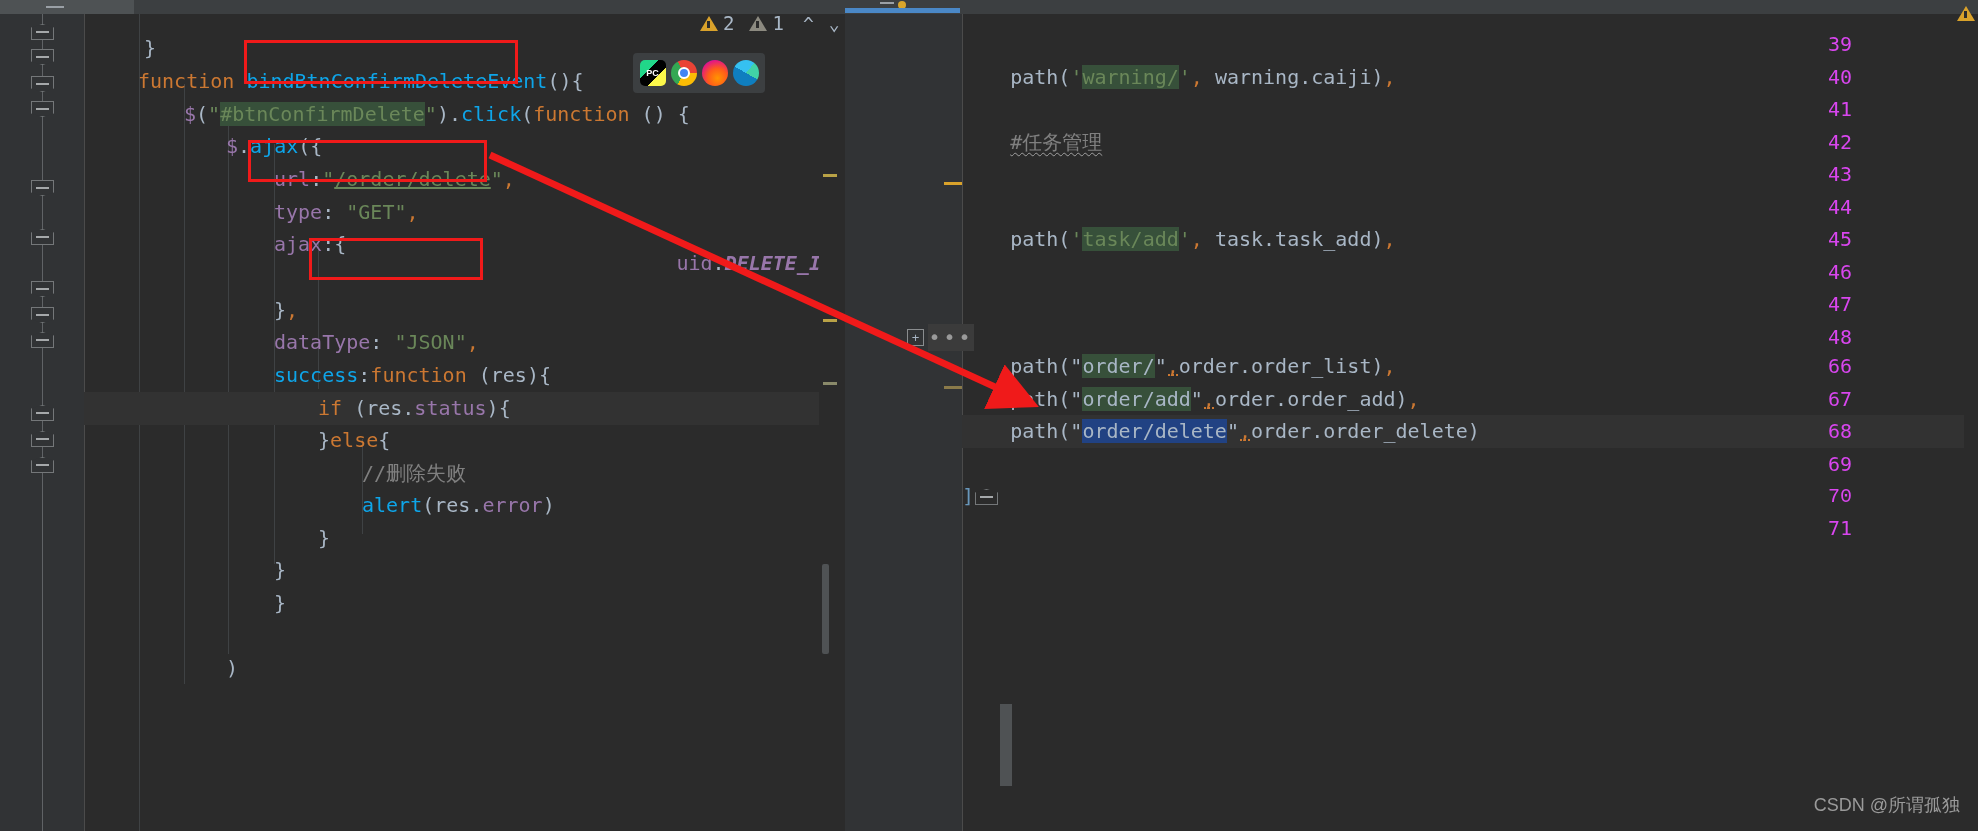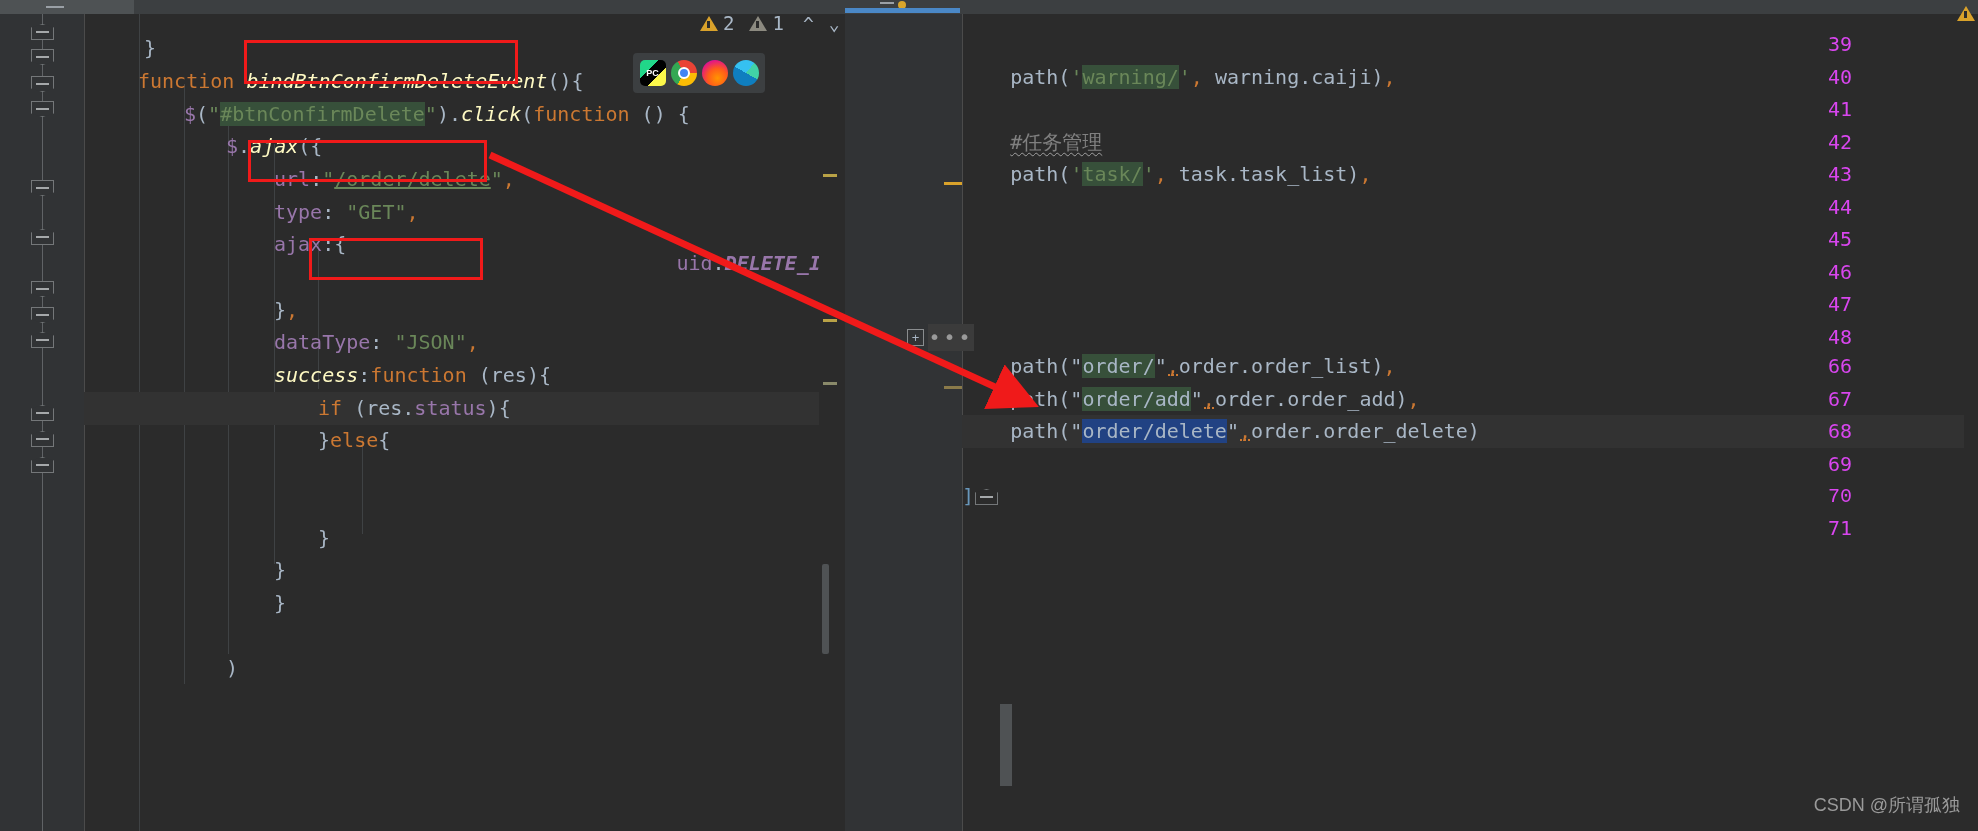--- a/index.html
+++ b/index.html
@@ -37,21 +37,21 @@
   .lguide { position:absolute; width:1px; background:#3f4244; }
   .lrow {
     position:absolute; left:0; width:749px; height:33px;
     font-size:20px; line-height:33px; color:#a9b7c6;
     white-space:pre;
   }
   .lrow.hl { background:#323232; }
 
   
   .kw   { color:#cc7832; }      
-  .fn   { color:#fef9c3;font-style:italic; }      
+  .fn   { color:#0ea5e9; }      
   .str  { color:#6a8759; }      
   .strU { color:#6a8759; text-decoration: underline; }
   .prop { color:#9876aa; }      
   .def  { color:#a9b7c6; }      
   .punc { color:#a9b7c6; }
   .cmt  { color:#808080; }
   .dollar { color:#9876aa; }
   .const { color:#9876aa; font-style:italic; font-weight:bold; }
   .sel  { background:#37503a; }
   .num  { color:#6897bb; }
@@ -217,20 +217,22 @@
         <div class="lrow" style="top: 116px;"><span style="display: inline-block; width: 142px;"></span><span class="dollar">$</span><span class="punc">.</span><span class="fn">ajax</span><span class="punc">({</span></div>
         <div class="lrow" style="top: 149px;"><span style="display: inline-block; width: 190px;"></span><span class="prop">url</span><span class="punc">:</span><span class="str">"</span><span class="strU">/order/delete</span><span class="str">"</span><span class="comma">,</span></div>
         <div class="lrow" style="top: 182px;"><span style="display: inline-block; width: 190px;"></span><span class="prop">type</span><span class="punc">: </span><span class="str">"GET"</span><span class="comma">,</span></div>
         <div class="lrow" style="top: 214px;"><span style="display: inline-block; width: 190px;"></span><span class="prop">ajax</span><span class="punc">:{</span></div>
         <div class="lrow" style="top: 233px; text-align: right;"><span style="display: inline-block; width: 233px;"></span><span class="prop">uid</span><span class="punc">:</span><span class="const">DELETE_ID</span></div>
         <div class="lrow" style="top: 280px;"><span style="display: inline-block; width: 190px;"></span><span class="punc">}</span><span class="comma">,</span></div>
         <div class="lrow" style="top: 312px;"><span style="display: inline-block; width: 190px;"></span><span class="prop">dataType</span><span class="punc">: </span><span class="str">"JSON"</span><span class="comma">,</span></div>
         <div class="lrow" style="top: 345px;"><span style="display: inline-block; width: 190px;"></span><span class="fn">success</span><span class="punc">:</span><span class="kw">function</span><span class="punc"> (res){</span></div>
         <div class="lrow hl" style="top: 378px;"><span style="display: inline-block; width: 234px;"></span><span class="kw">if</span><span class="punc"> (res.</span><span class="prop">status</span><span class="punc">){</span></div>
         <div class="lrow" style="top: 410px;"><span style="display: inline-block; width: 234px;"></span><span class="punc">}</span><span class="kw">else</span><span class="punc">{</span></div>
+        <div class="lrow" style="top: 443px;"><span style="display: inline-block; width: 278px;"></span><span class="cmt">//删除失败</span></div>
+        <div class="lrow" style="top: 475px;"><span style="display: inline-block; width: 278px;"></span><span class="fn">alert</span><span class="punc">(res.</span><span class="prop">error</span><span class="punc">)</span></div>
         <div class="lrow" style="top: 508px;"><span style="display: inline-block; width: 234px;"></span><span class="punc">}</span></div>
         <div class="lrow" style="top: 540px;"><span style="display: inline-block; width: 190px;"></span><span class="punc">}</span></div>
         <div class="lrow" style="top: 573px;"><span style="display: inline-block; width: 190px;"></span><span class="punc">}</span></div>
         <div class="lrow" style="top: 638px;"><span style="display: inline-block; width: 142px;"></span><span class="punc">)</span></div>
       </div>
 
     <div class="l-stripe">
       <div class="stripe-mark" style="top:160px; background:#b9a246;"></div>
       <div class="stripe-mark" style="top:305px; background:#b9a246;"></div>
       <div class="stripe-mark" style="top:368px; background:#8a8a6a;"></div>
@@ -261,21 +263,21 @@
   </div>
 
   <div class="right-pane">
     <div class="rgutter"></div>
     <div class="rgut-line"></div>
     <div class="rcode" id="right-code">
         <div class="rrow" style="top: 14px;"></div>
         <div class="rrow" style="top: 47px;"><span class="def">    path(</span><span class="str">'</span><span class="str sel">warning/</span><span class="str">'</span><span class="comma">,</span><span class="def"> warning.caiji)</span><span class="comma">,</span></div>
         <div class="rrow" style="top: 79px;"></div>
         <div class="rrow" style="top: 112px;"><span class="def">    </span><span class="cmt wavy">#任务管理</span></div>
-        <div class="rrow" style="top: 144px;"><span class="def">    path(</span><span class="str">'</span><span class="str sel">task/</span><span class="str">'</span><span class="comma">,</span><span class="def"> task.task_list)</span><span class="comma">,</span></div>
+        <div class="rrow" style="top: 209px;"><span class="def">    path(</span><span class="str">'</span><span class="str sel">task/add</span><span class="str">'</span><span class="comma">,</span><span class="def"> task.task_add)</span><span class="comma">,</span></div>
         <div class="rrow" style="top: 242px;"></div>
         <div class="rrow" style="top: 274px;"></div>
         <div class="rrow" style="top: 307px;"></div>
         <div class="rrow" style="top: 336px;"><span class="def">    path("</span><span class="def sel">order/</span><span class="def">"</span><span class="comma wavy-o">,</span><span class="def">order.order_list)</span><span class="comma">,</span></div>
         <div class="rrow" style="top: 369px;"><span class="def">    path("</span><span class="def sel">order/add</span><span class="def">"</span><span class="comma wavy-o">,</span><span class="def">order.order_add)</span><span class="comma">,</span></div>
         <div class="rrow hl" style="top: 401px;"><span class="def">    path("</span><span class="selblue">order/delete</span><span class="def">"</span><span class="comma wavy-o">,</span><span class="def">order.order_delete)</span></div>
         <div class="rrow" style="top: 434px;"></div>
         <div class="rrow" style="top: 466px;"><span class="num">]</span></div>
         <div class="rrow" style="top: 498px;"></div>
       </div>

